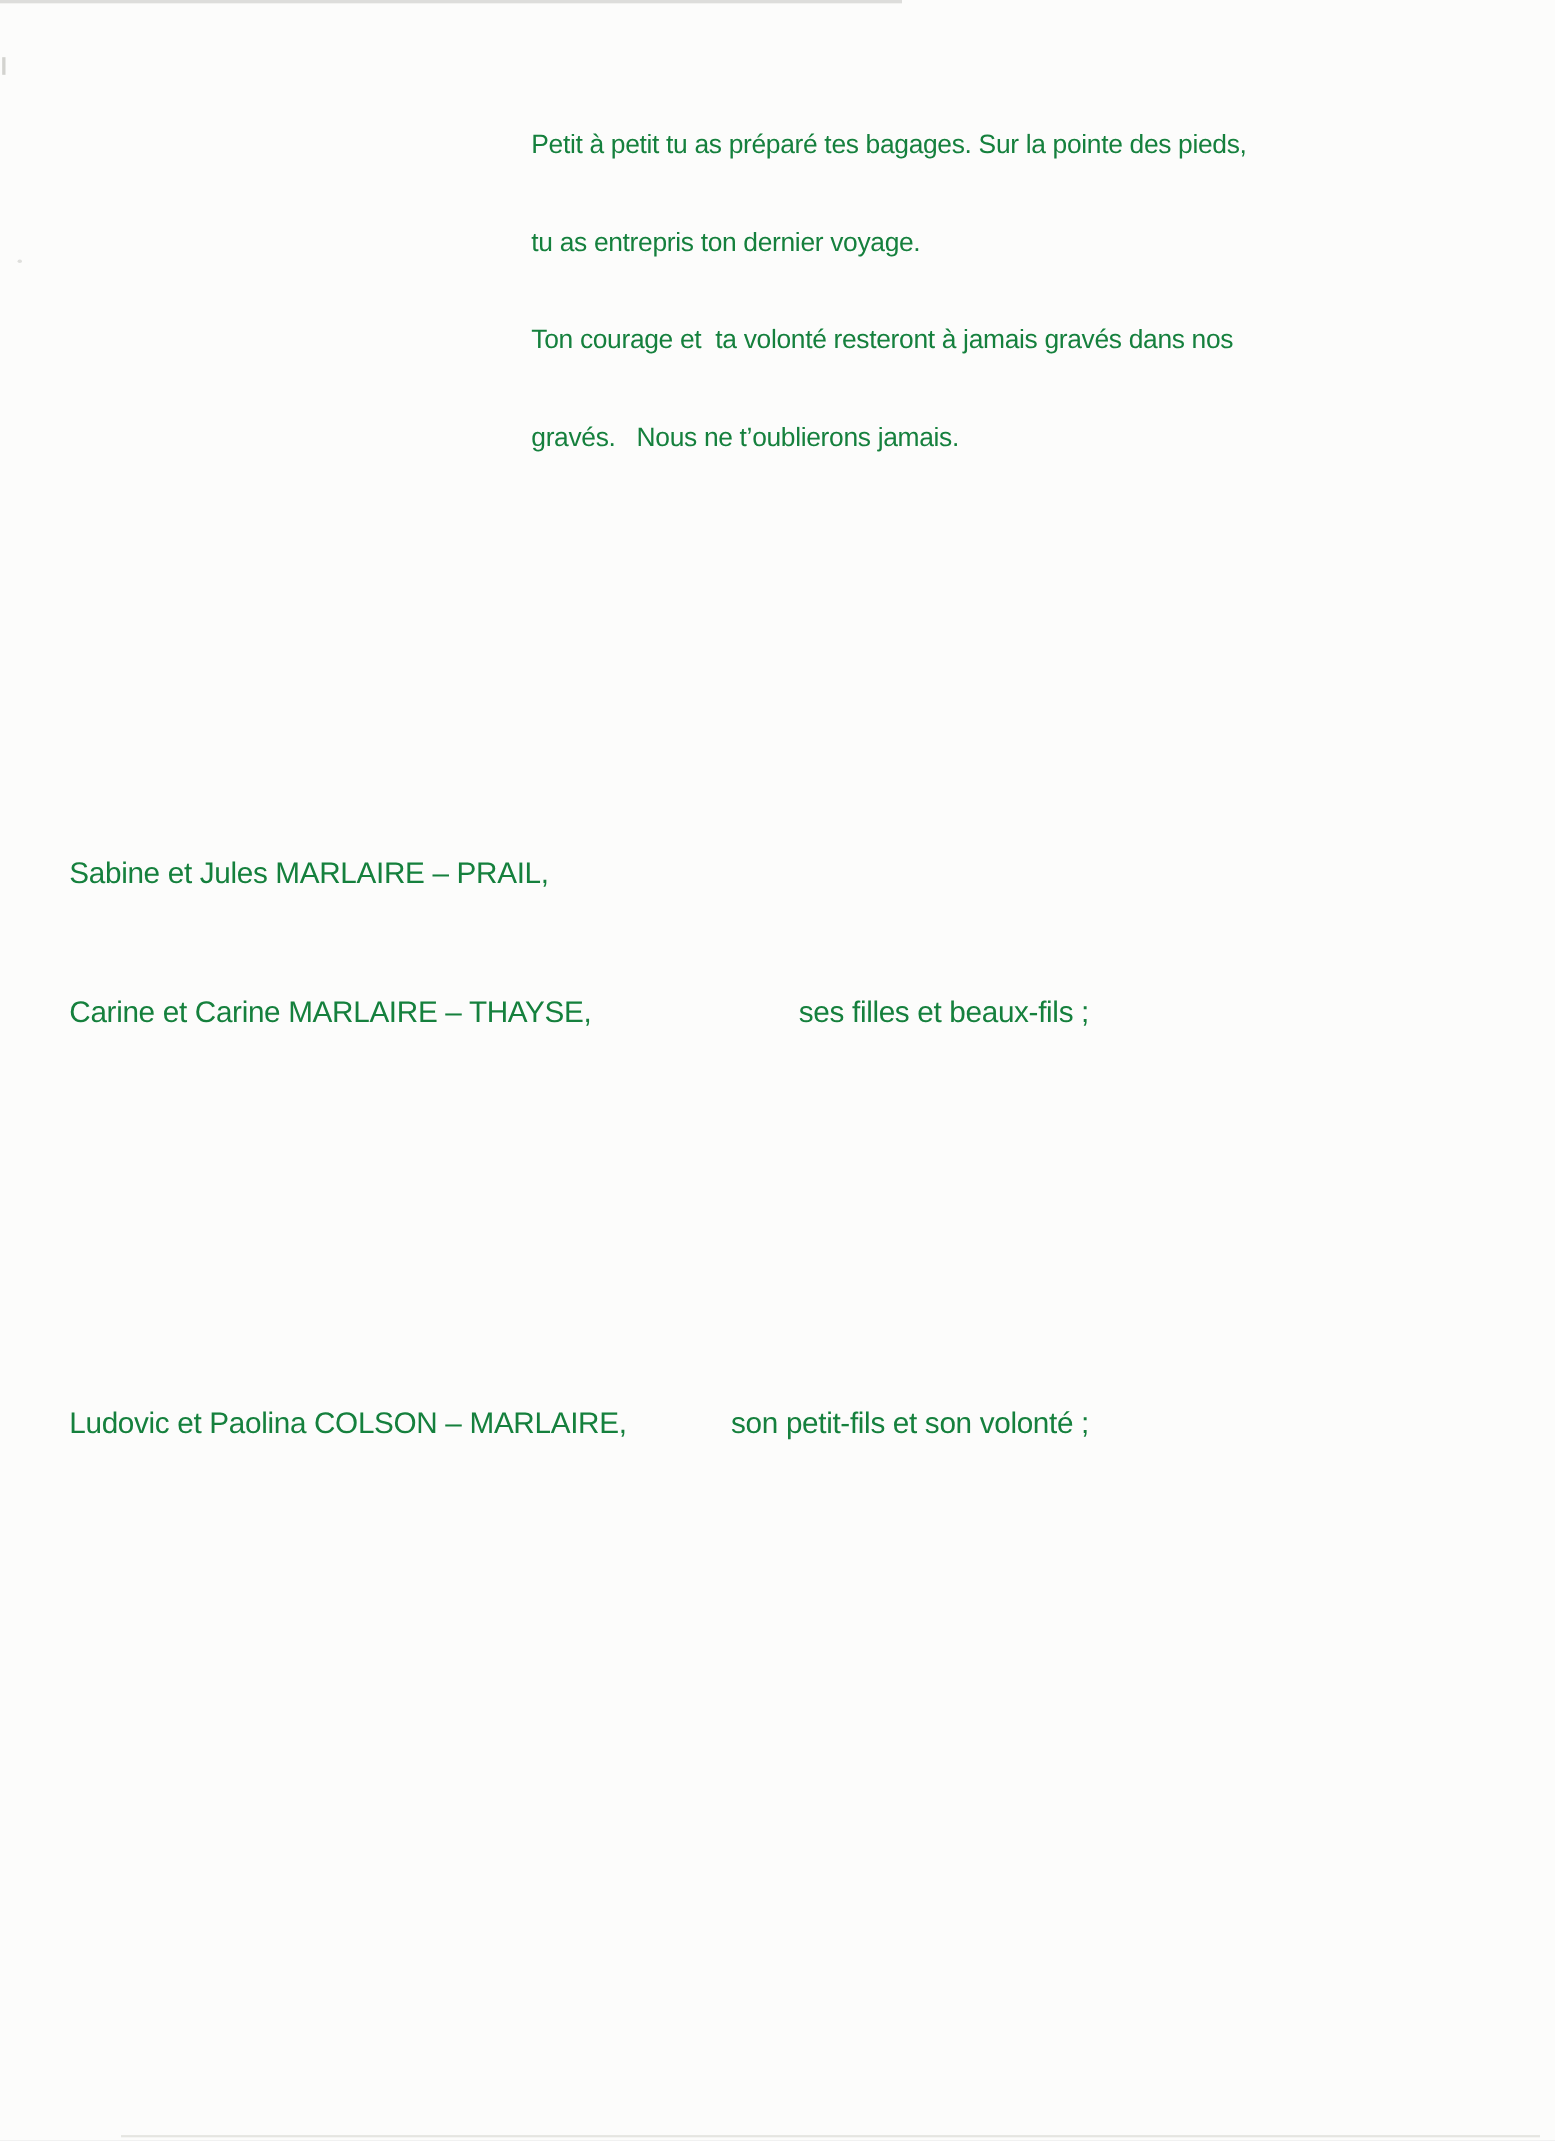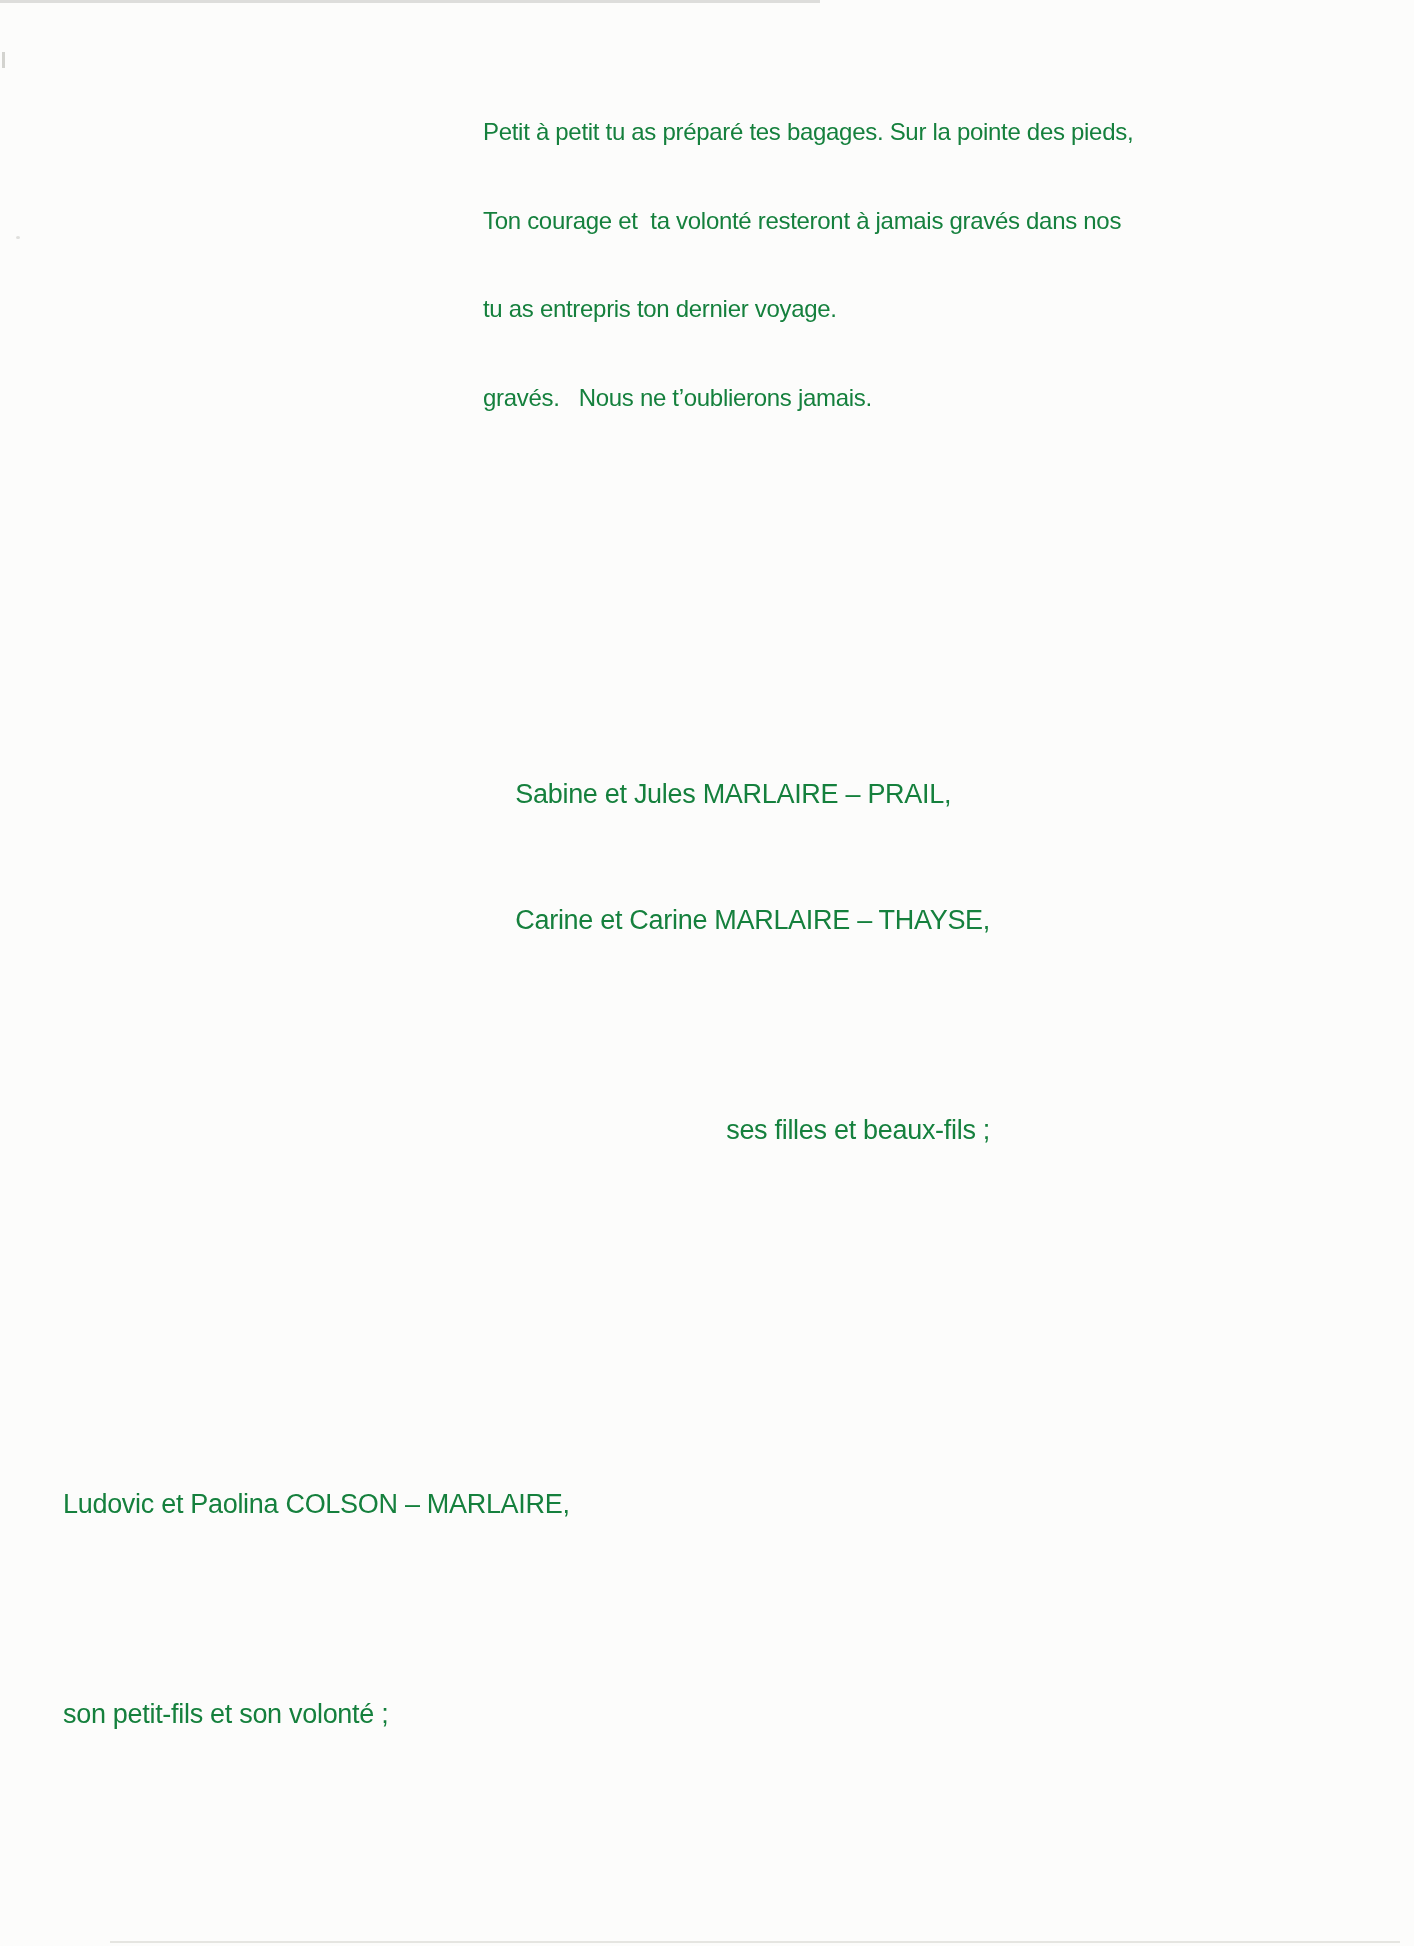--- a/index.html
+++ b/index.html
@@ -52,38 +52,37 @@
     margin: 92px 0 0 63px;
     width: 927px;
     font-size: 27px;
     line-height: 42px;
   }
   .family-row {
     display: flex;
     justify-content: space-between;
     align-items: flex-start;
     margin-bottom: 38px;
-    flex-direction: column;
   }
   .family-row.align-end { align-items: flex-end; }
   .relations { text-align: right; }
 </style>
 </head>
 <body>
 
 <div class="page">
 
   <div class="scan-edge-top"></div>
   <div class="scan-speck-1"></div>
   <div class="scan-speck-2"></div>
 
   <div class="quote">
     <div>Petit à petit tu as préparé tes bagages. Sur la pointe des pieds,</div>
+    <div>tu as entrepris ton dernier voyage.</div>
     <div>Ton courage et  ta volonté resteront à jamais gravés dans nos</div>
-    <div>tu as entrepris ton dernier voyage.</div>
     <div>gravés.   Nous ne t’oublierons jamais.</div>
   </div>
 
   <div class="family">
 
     <div class="family-row align-end">
       <div class="names">
         <div>Sabine et Jules MARLAIRE – PRAIL,</div>
         <div>Carine et Carine MARLAIRE – THAYSE,</div>
       </div>

